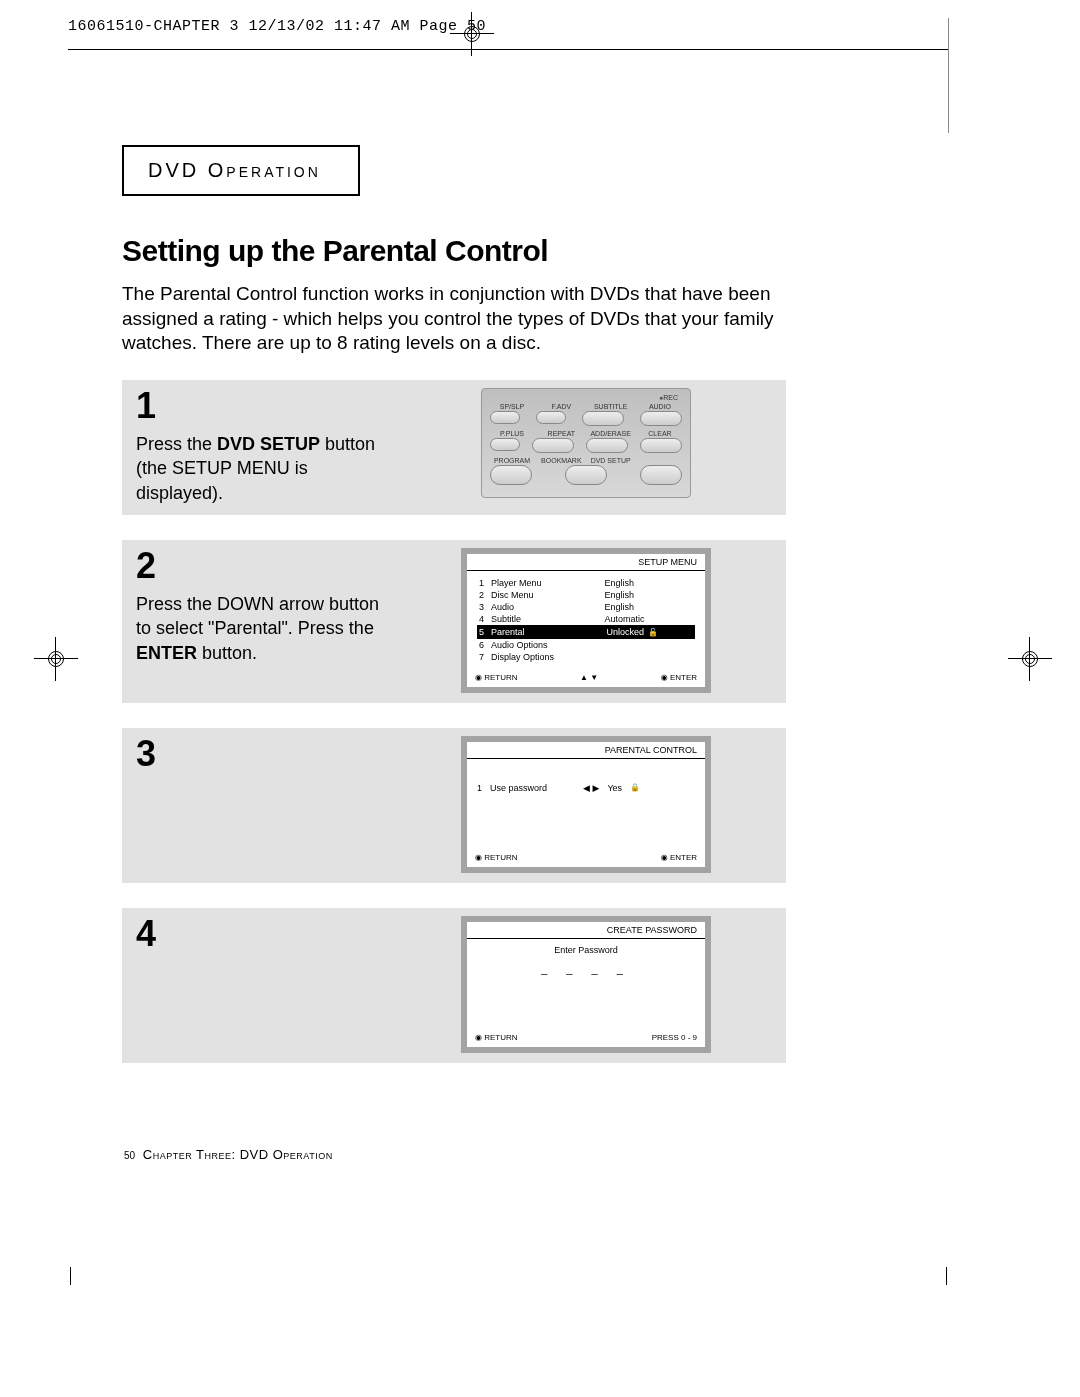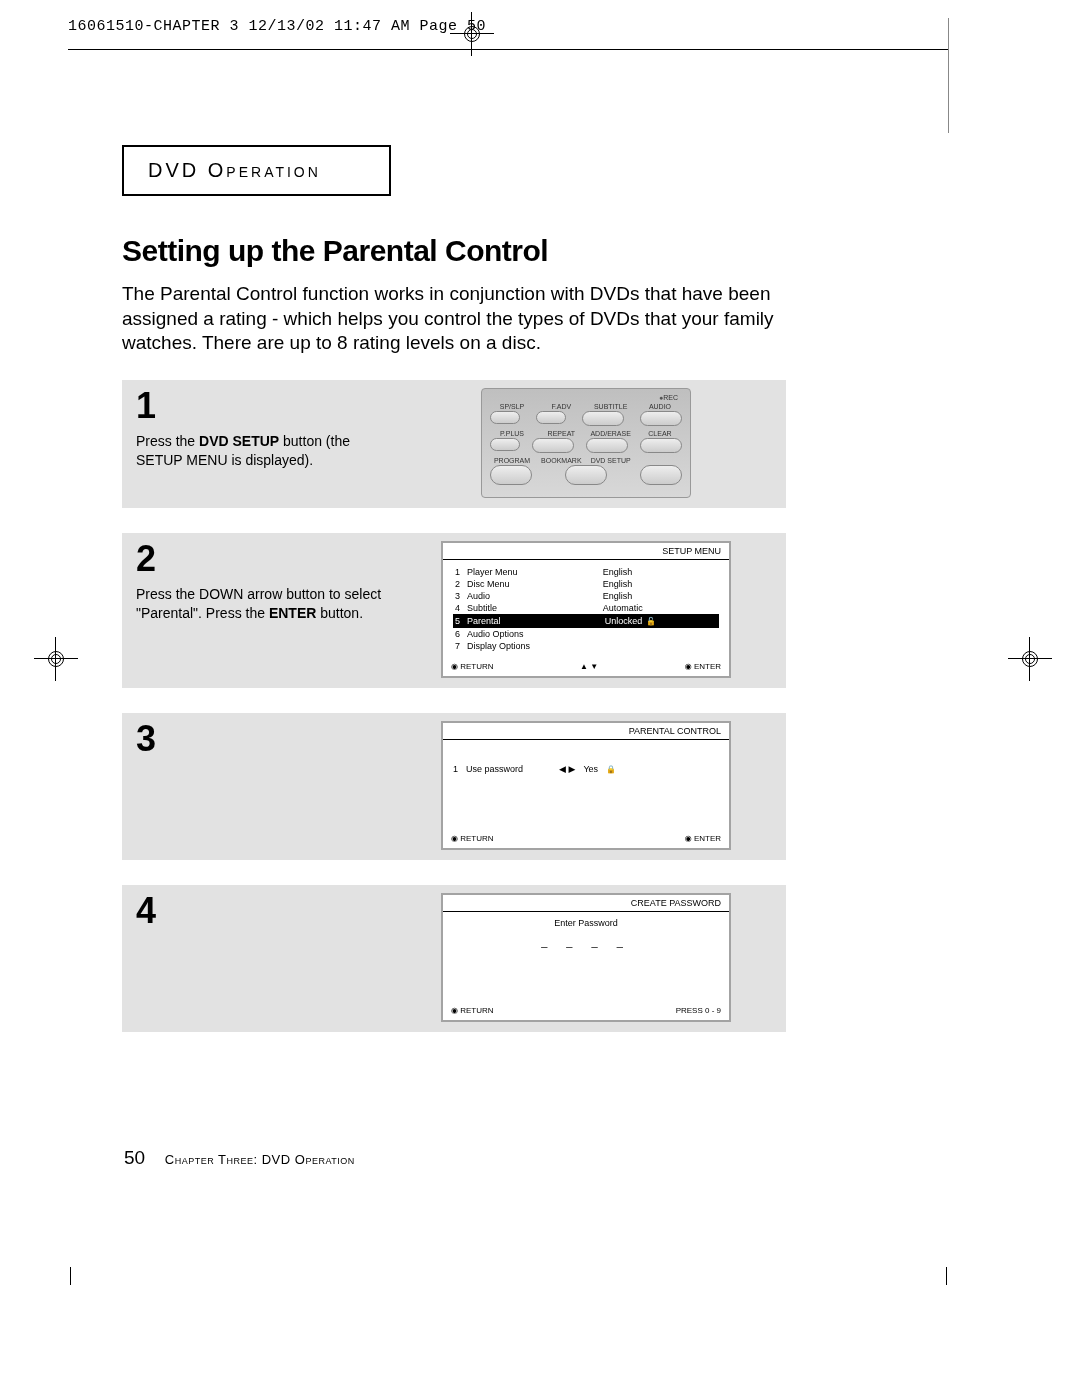--- a/index.html
+++ b/index.html
@@ -58,21 +58,21 @@
   .reg-left   { left: 34px;  top: 637px; }
   .reg-right  { left: 1008px; top: 637px; }
 
   .content {
     padding: 95px 54px 0 54px;
     width: 772px;
   }
   .section-header-box {
     border: 2px solid #000;
     display: inline-block;
-    padding: 12px 68px 12px 24px;
+    padding: 12px 37px 12px 24px;
     margin-bottom: 38px;
   }
   .section-header-box span {
     font-size: 20px;
     letter-spacing: 3px;
   }
   .small-caps { font-variant: small-caps; }
 
   .page-title {
     font-size: 30px;
@@ -99,21 +99,21 @@
     width: 250px;
     flex-shrink: 0;
   }
   .step-num {
     font-size: 36px;
     font-weight: 900;
     line-height: 1;
     margin-bottom: 8px;
   }
   .step-text {
-    font-size: 14px;
+    font-size: 18px;
     line-height: 1.35;
   }
   .step-text b { font-weight: 900; }
 
   .step-right {
     flex: 1;
     padding-left: 10px;
   }
 
   
@@ -137,23 +137,23 @@
     width: 42px; height: 15px;
     background: linear-gradient(#eee,#ccc);
     border: 1px solid #888;
     border-radius: 8px;
   }
   .oval.small { width: 30px; height: 13px; }
   .oval.big   { width: 42px; height: 20px; border-radius: 10px; }
 
   
   .screen {
-    width: 290px;
+    width: 250px;
     margin: 0 auto;
-    border: 2px solid #a3a3a3;
+    border: 6px solid #a3a3a3;
     background: #fff;
     font-size: 9px;
   }
   .screen .title-bar {
     text-align: right;
     border-bottom: 1px solid #000;
     padding: 3px 8px;
     font-size: 9px;
   }
   .screen .body {
@@ -183,21 +183,21 @@
 
   .cp-body { min-height: 84px; text-align:center; padding-top:18px; }
   .dashes  { letter-spacing: 8px; margin-top: 8px; font-size: 11px; }
 
   .page-foot {
     position: absolute;
     left: 124px;
     top: 1147px;
     font-size: 13px;
   }
-  .page-foot .pn { font-size: 19px; font-weight: 400; margin-right: 16px; text-align: center; }
+  .page-foot .pn { font-size: 10px; font-weight: 400; margin-right: 4px; text-align: center; }
   .sc { font-variant: small-caps; letter-spacing: 0.5px; }
 </style>
 </head>
 <body>
 
 <div class="register reg-top">
     <div class="c1"></div>
     <div class="c2"></div>
   </div>
 <div class="register reg-left">

